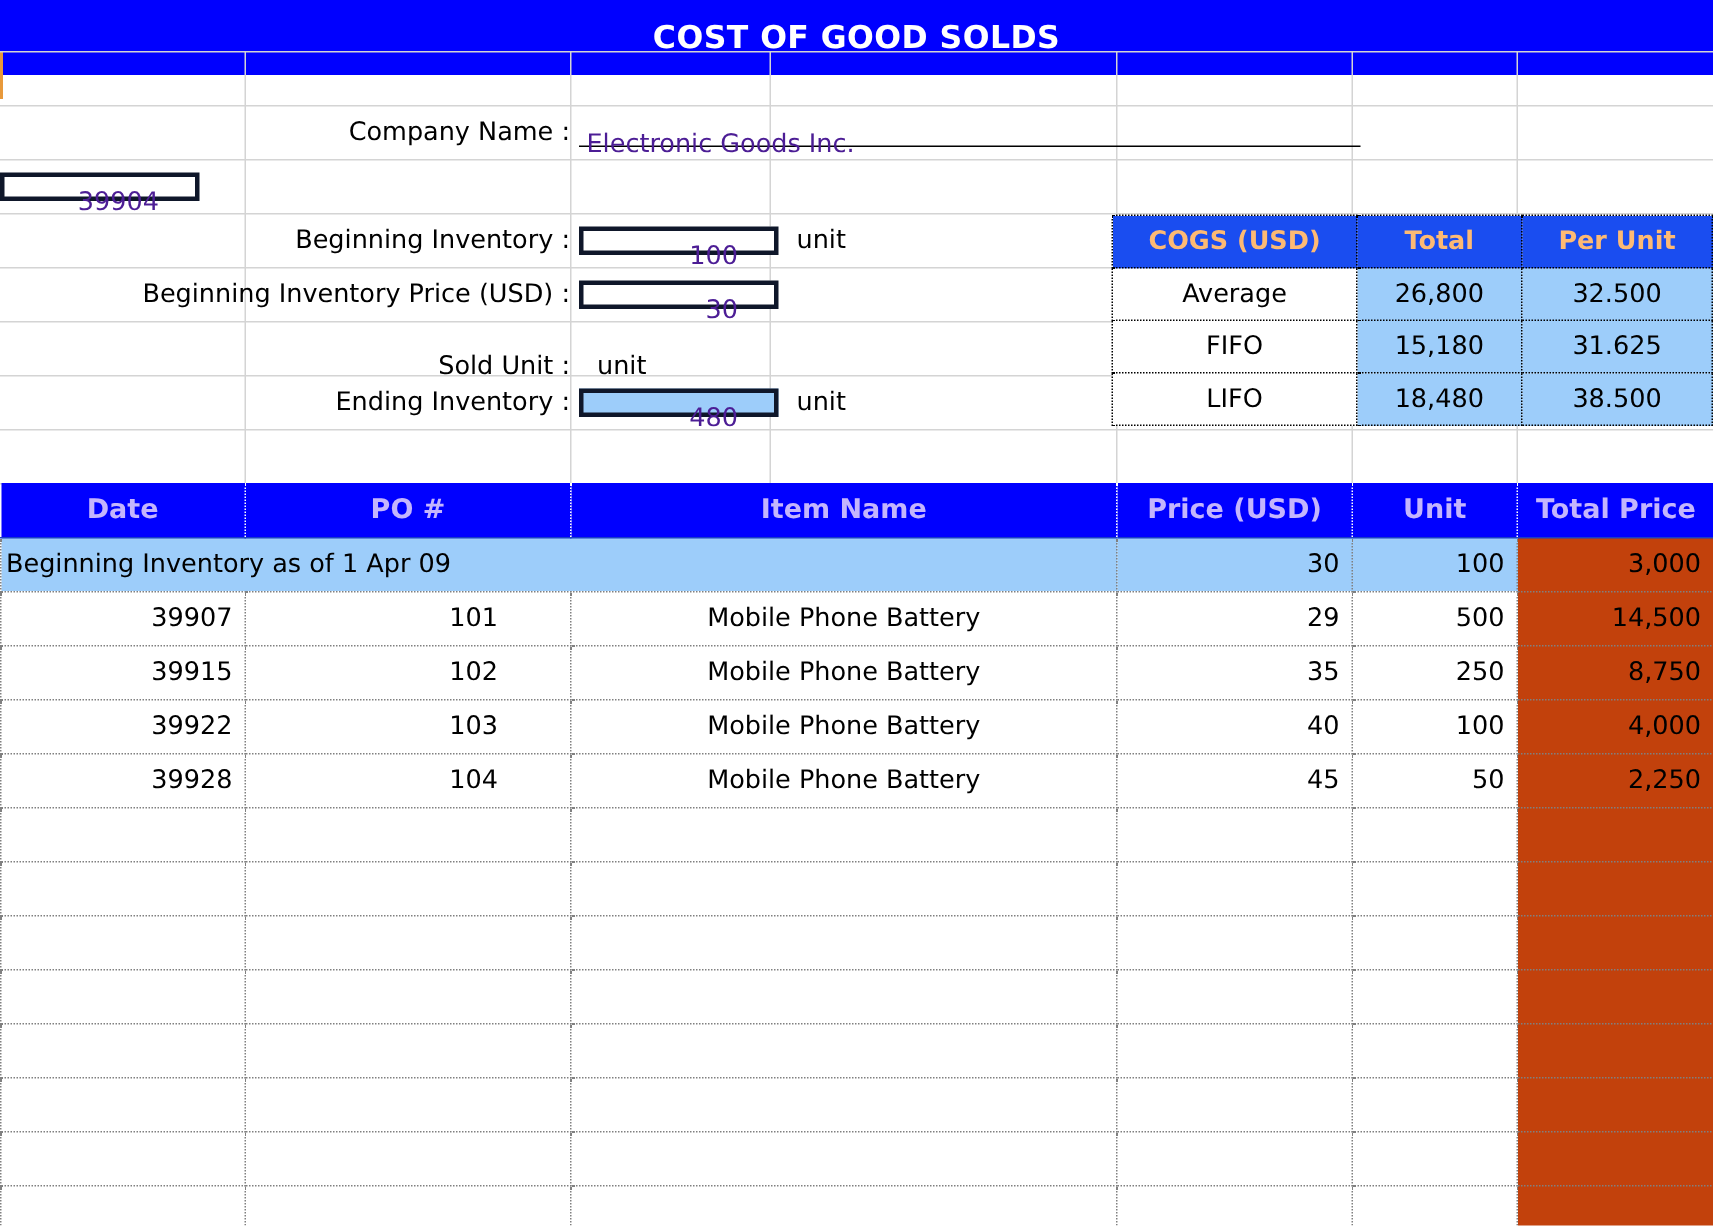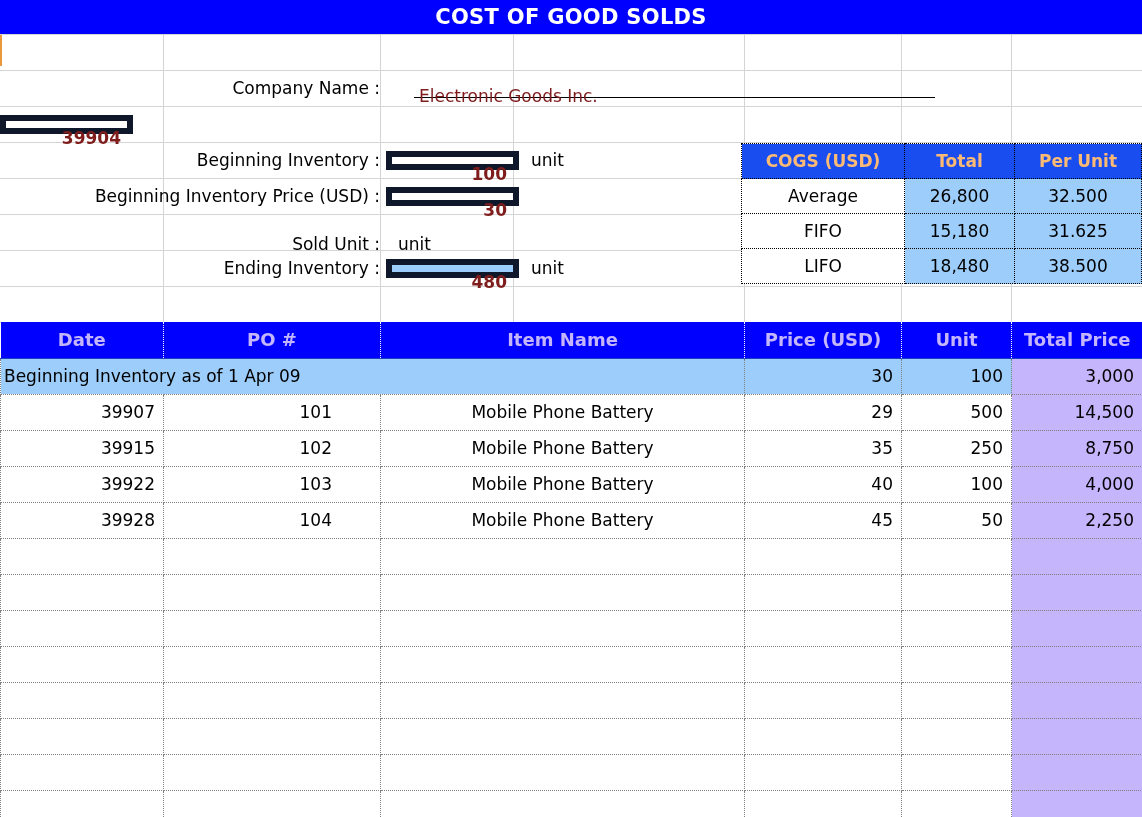--- a/index.html
+++ b/index.html
@@ -9,21 +9,21 @@
   body {
     width: 1142px; height: 817px;
     font-family: "DejaVu Sans", sans-serif;
     overflow: hidden;
     position: relative;
   }
   .sheet { position: relative; width: 1142px; height: 817px; }
 
   
   .title-bar {
-    position: absolute; left: 0; top: 0; width: 1142px; height: 34px;
+    position: absolute; left: 0; top: 0; width: 1142px; height: 50px;
     background: #0000ff;
     display: flex; align-items: center; justify-content: center;
   }
   .title-bar .title-text {
     color: #ffffff; font-weight: bold; font-size: 21px;
     letter-spacing: 0.3px;
   }
 
   
   .left-marker {
@@ -42,27 +42,26 @@
   
   .form-row {
     position: absolute; left: 0; height: 36px;
     display: flex; align-items: center;
   }
   .form-label {
     text-align: right; padding-right: 6px; font-size: 17px; color: #000;
     white-space: nowrap;
   }
   .form-value {
-    font-size: 17px; color: #7f1d1d; height: 19px; line-height: 35px;
+    font-size: 17px; color: #4c1d95; height: 19px; line-height: 35px;
     box-sizing: border-box;
   }
   .val-box {
-    border: 6px solid #0f172a; text-align: right; padding-right: 6px;
+    border: 3px solid #0f172a; text-align: right; padding-right: 24px;
     background: #ffffff;
-    font-weight: bold;
   }
   .val-box.highlight { background: #9dcdfa; }
   .val-text-left {
     text-align: left; padding-left: 5px; border-bottom: 1px solid #000;
   }
   .unit-text { font-size: 17px; padding-left: 12px; color: #000; }
 
   
   .cogs {
     position: absolute; left: 741px; top: 143px;
@@ -95,21 +94,21 @@
   .main-table td {
     height: 36px; font-size: 17px; color: #000;
     border: 1px dotted #808080;
     box-sizing: border-box; padding: 0 8px;
   }
   .main-table td.c-date  { text-align: right; }
   .main-table td.c-po    { text-align: right; padding-right: 48px; }
   .main-table td.c-item  { text-align: center; }
   .main-table td.c-price { text-align: right; }
   .main-table td.c-unit  { text-align: right; }
-  .main-table td.c-total { text-align: right; background: #c4b5fd; }
+  .main-table td.c-total { text-align: right; background: #c2410c; }
 
   .begin-row td {
     background: #9dcdfa;
     border-top: 1px solid #1b3fc4;
   }
   .begin-row td.c-begin-label { text-align: left; padding-left: 3px; }
 </style>
 </head>
 <body>
 
@@ -133,21 +132,21 @@
       <div class="grid-line-h" style="top: 106px; left: 0px; width: 1142px;"></div>
       <div class="grid-line-h" style="top: 142px; left: 0px; width: 1142px;"></div>
       <div class="grid-line-h" style="top: 178px; left: 0px; width: 1142px;"></div>
       <div class="grid-line-h" style="top: 214px; left: 0px; width: 1142px;"></div>
       <div class="grid-line-h" style="top: 250px; left: 0px; width: 1142px;"></div>
       <div class="grid-line-h" style="top: 286px; left: 0px; width: 1142px;"></div>
       <div class="grid-line-h" style="top: 322px; left: 0px; width: 1142px;"></div>
     </div>
 
   <div id="form-area">
-      <div class="form-row" style="top: 70px; width: 1142px; gap: 28px;">
+      <div class="form-row" style="top: 70px; width: 1142px;">
         <div class="form-label" style="width: 380px;">Company Name :</div>
         <div class="form-value val-text-left" style="width: 521px;">Electronic Goods Inc.</div>
       </div>
       <div class="form-row" style="top: 106px; width: 1142px;">
         <div class="form-value val-box" style="width: 133px;">39904</div>
       </div>
       <div class="form-row" style="top: 142px; width: 1142px;">
         <div class="form-label" style="width: 380px;">Beginning Inventory :</div>
         <div class="form-value val-box" style="width: 133px;">100</div>
         <div class="unit-text">unit</div>

